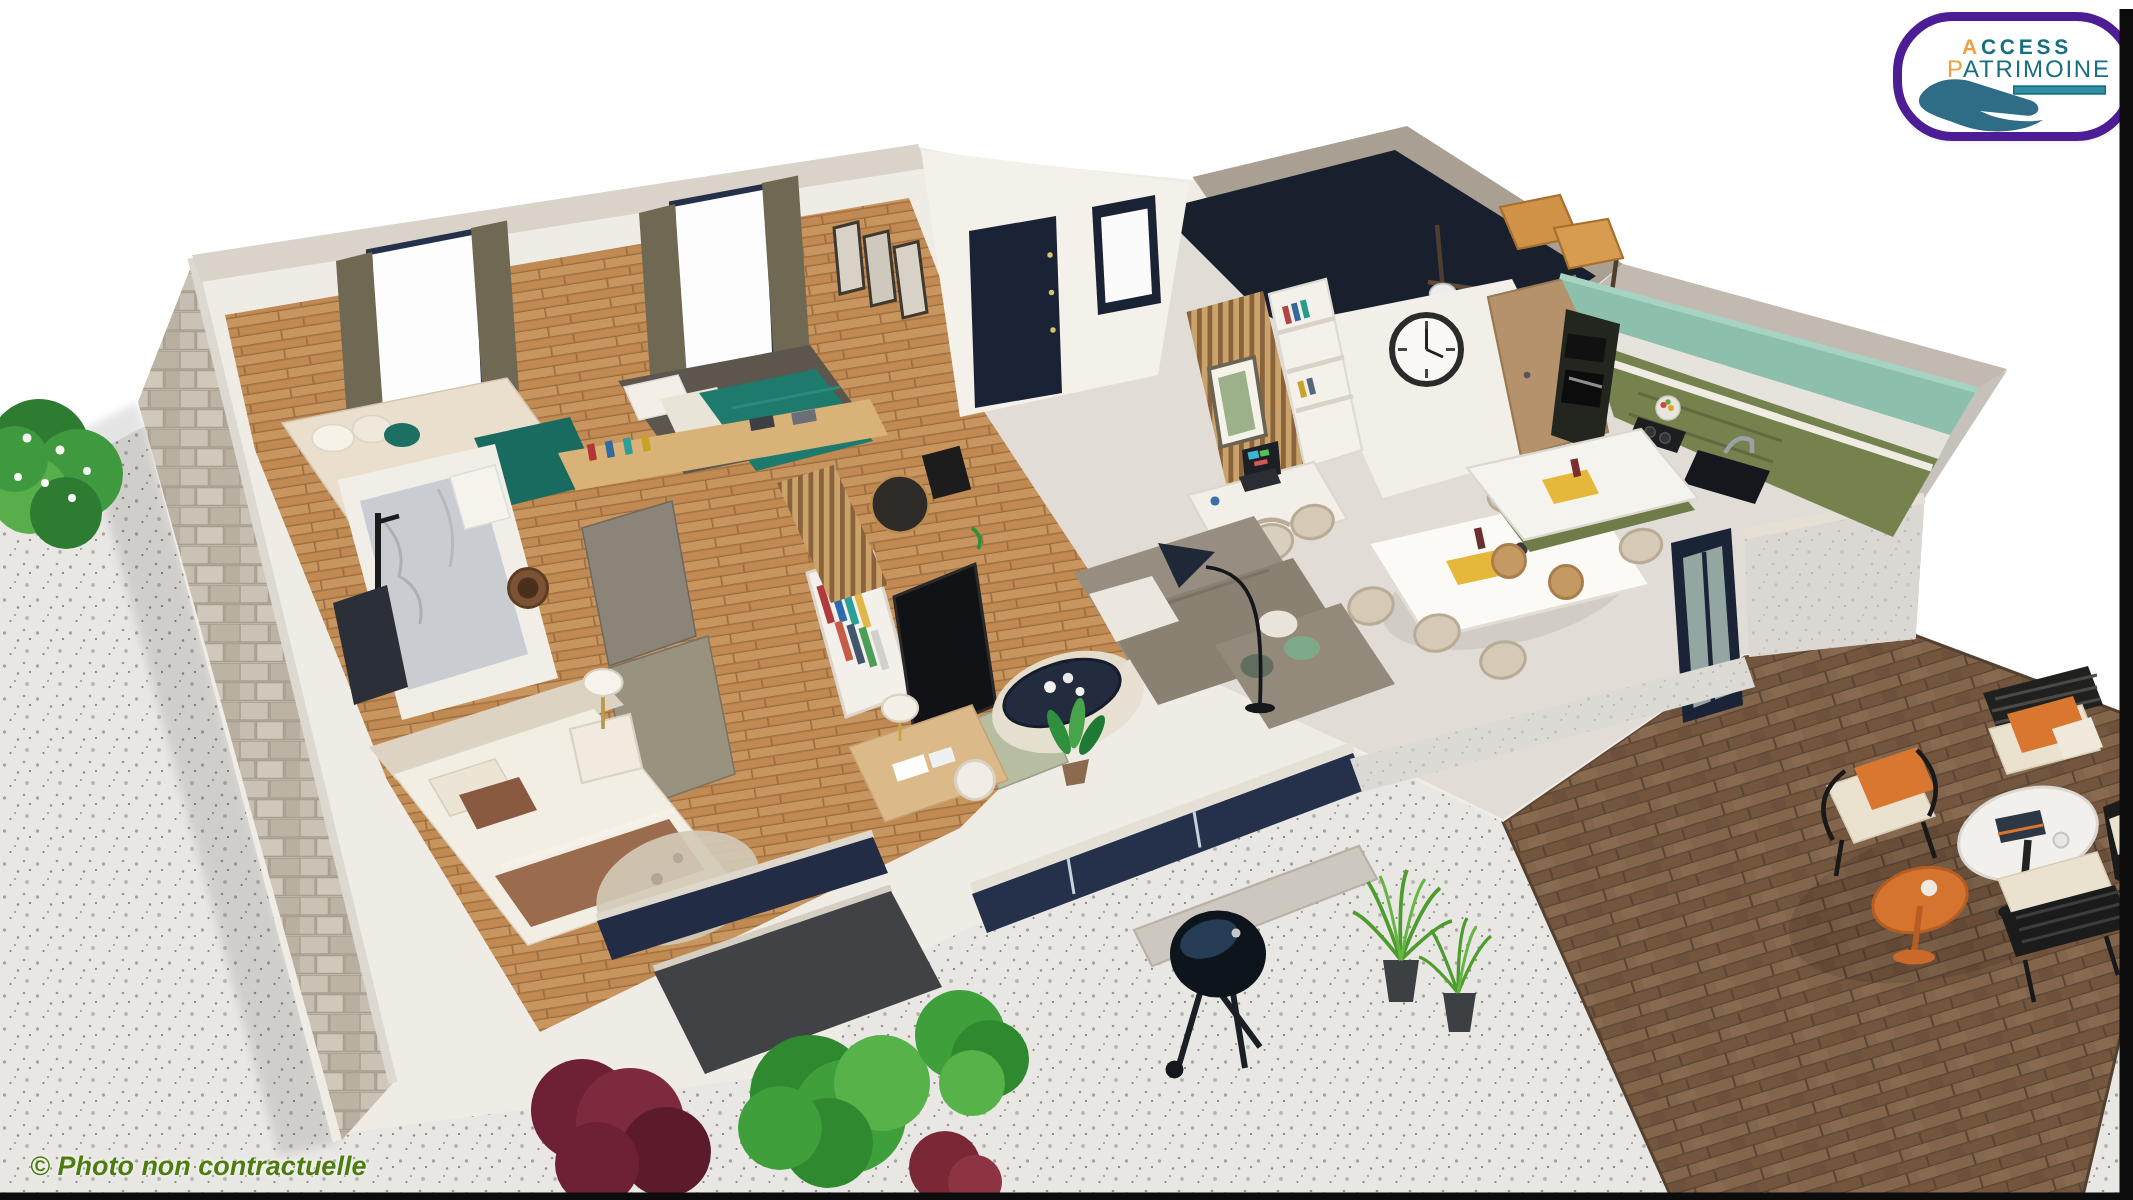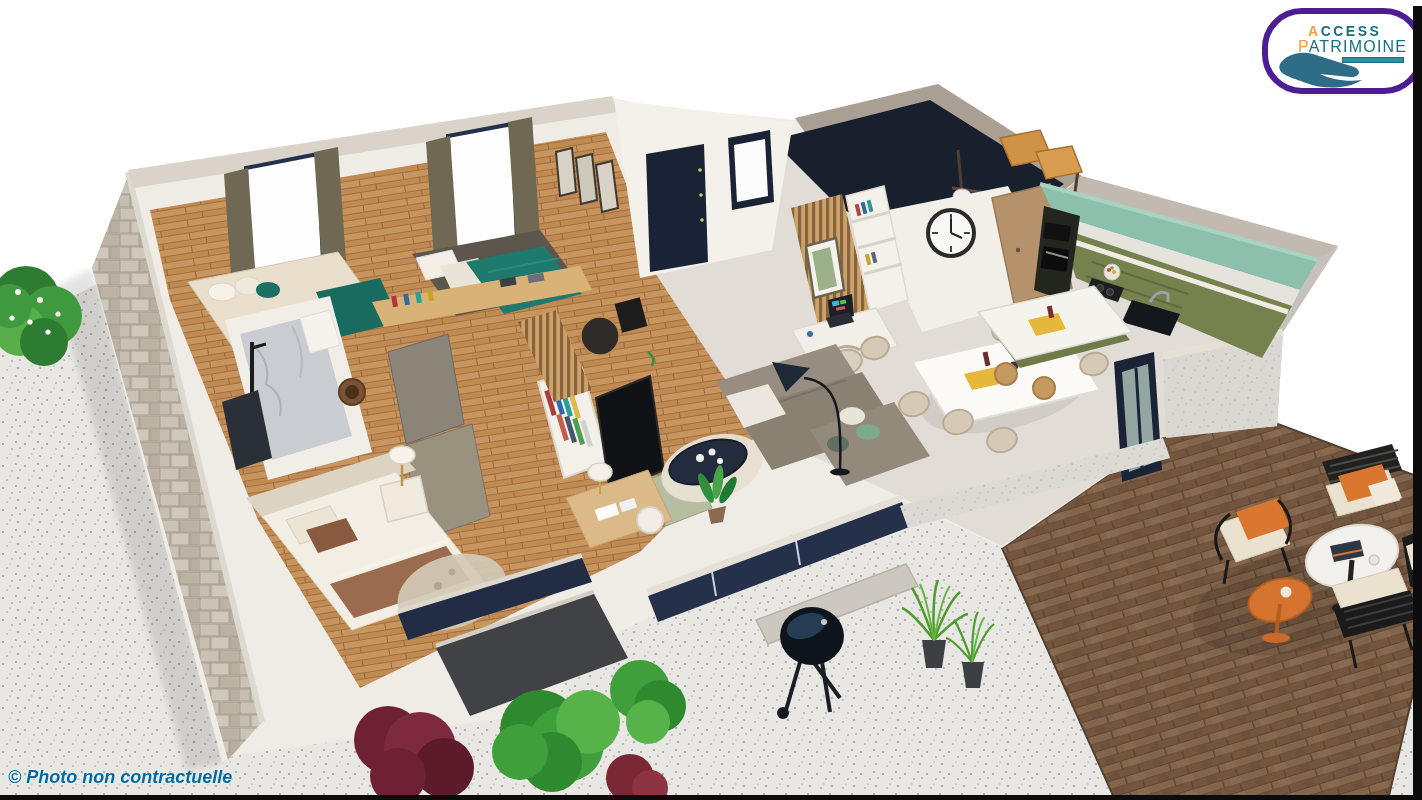--- a/index.html
+++ b/index.html
@@ -9,22 +9,22 @@
   .logo{position:absolute;left:1262px;top:8px;width:150px;height:74px;background:#ffffff;
         border:6px solid #4c1d95;border-radius:40px;box-shadow:0 1px 3px rgba(0,0,0,.08);z-index:5;}
   .logo-text{position:absolute;left:30px;top:10px;width:112px;text-align:left;line-height:1.05;}
   .logo .l1{font-weight:bold;font-size:14px;letter-spacing:2.5px;color:#17707f;padding-left:10px;}
   .logo .l2{font-weight:normal;font-size:16px;letter-spacing:1.2px;color:#17707f;}
   .logo .acc1{color:#f0a03c;}
   .logo .acc2{color:#f0a03c;}
   .logo .tagbar{margin-left:44px;margin-top:2px;width:60px;height:4px;background:#2f8fa3;
         border:1px solid #1a6d80;}
   .logo-hand{position:absolute;left:8px;top:34px;}
-  .caption{position:absolute;left:8px;top:767px;font-style:italic;font-weight:bold;font-size:18px;
-        color:#0369a1;text-shadow:0 0 3px rgba(255,255,255,.85), 0 0 1px rgba(255,255,255,.9);z-index:5;}
+  .caption{position:absolute;left:20px;top:767px;font-style:italic;font-weight:bold;font-size:18px;
+        color:#4d7c0f;text-shadow:0 0 3px rgba(255,255,255,.85), 0 0 1px rgba(255,255,255,.9);z-index:5;}
   .edge-right{position:absolute;left:1413px;top:6px;width:9px;height:794px;background:#0c0c0c;z-index:6;}
   .edge-bottom{position:absolute;left:0;top:795px;width:1422px;height:5px;background:#0c0c0c;z-index:6;}
 </style>
 </head>
 <body>
 
 <div id="stage">
 
 <svg id="scene" width="1422" height="800" viewBox="0 0 1422 800">
   <defs>

